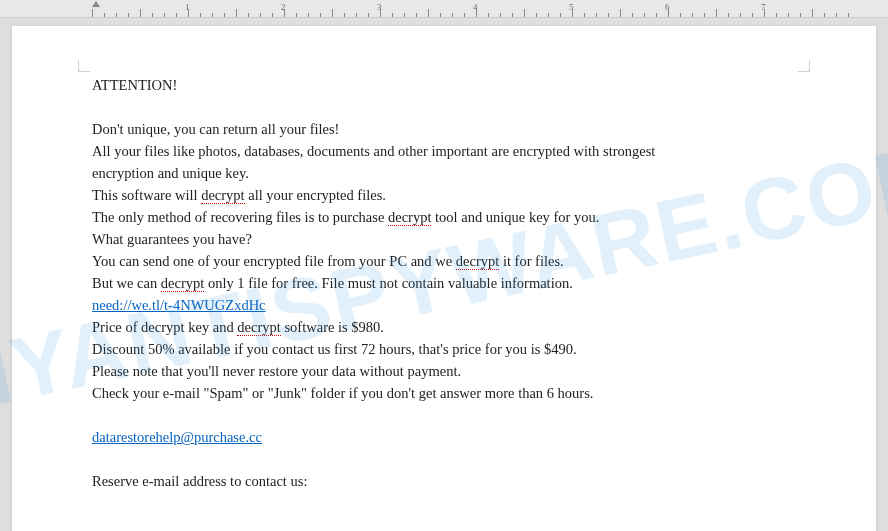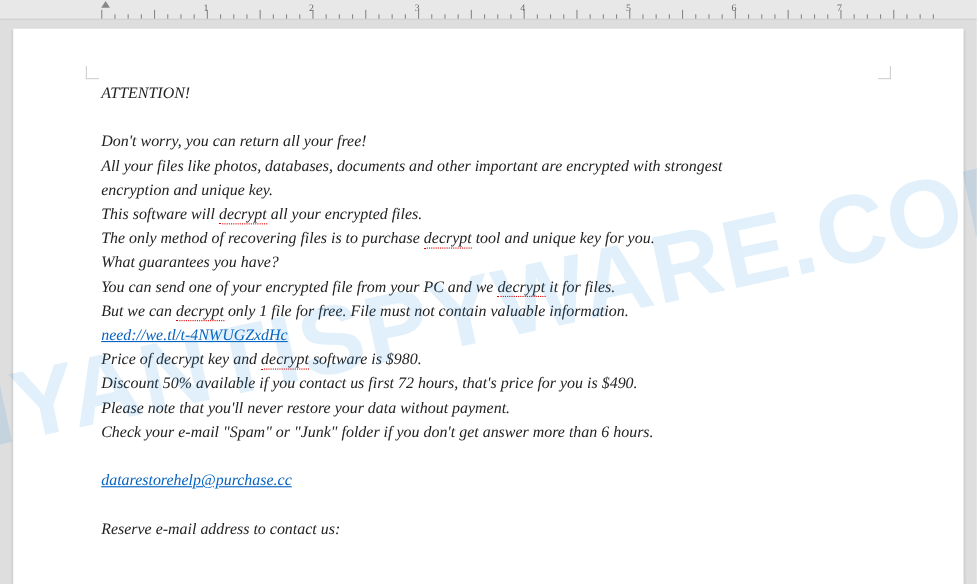--- a/index.html
+++ b/index.html
@@ -80,21 +80,20 @@
       border-bottom: 1px solid #d0d0d0;
       transform: translate(12px, -12px);
     }
     .doc-content {
       font-size: 14.5px;
       line-height: 1.52;
       color: #222;
     }
     .doc-content p {
       margin: 0;
-      font-style: italic;
     }
     .doc-content .spacer {
       height: 22px;
     }
     .link {
       color: #0563c1;
       text-decoration: underline;
       cursor: pointer;
     }
     .spellcheck {
@@ -195,21 +194,21 @@
 <div class="page-container">
   <div class="page">
     <div class="page-margin-marker top-left"></div>
     <div class="page-margin-marker top-right"></div>
 
     <div class="watermark">MYANTISPYWARE.COM</div>
 
     <div class="doc-content">
       <p>ATTENTION!</p>
       <div class="spacer"></div>
-      <p>Don't worry, you can return all your free!</p>
+      <p>Don't unique, you can return all your files!</p>
       <p>All your files like photos, databases, documents and other important are encrypted with strongest</p>
       <p>encryption and unique key.</p>
       <p><span>This software will </span><span class="spellcheck">decrypt</span><span> all your encrypted files.</span></p>
       <p><span>The only method of recovering files is to purchase </span><span class="spellcheck">decrypt</span><span> tool and unique key for you.</span></p>
       <p>What guarantees you have?</p>
       <p><span>You can send one of your encrypted file from your PC and we </span><span class="spellcheck">decrypt</span><span> it for files.</span></p>
       <p><span>But we can </span><span class="spellcheck">decrypt</span><span> only 1 file for free. File must not contain valuable information.</span></p>
       <p><span class="link">need://we.tl/t-4NWUGZxdHc</span></p>
       <p><span>Price of decrypt key and </span><span class="spellcheck">decrypt</span><span> software is $980.</span></p>
       <p>Discount 50% available if you contact us first 72 hours, that's price for you is $490.</p>

